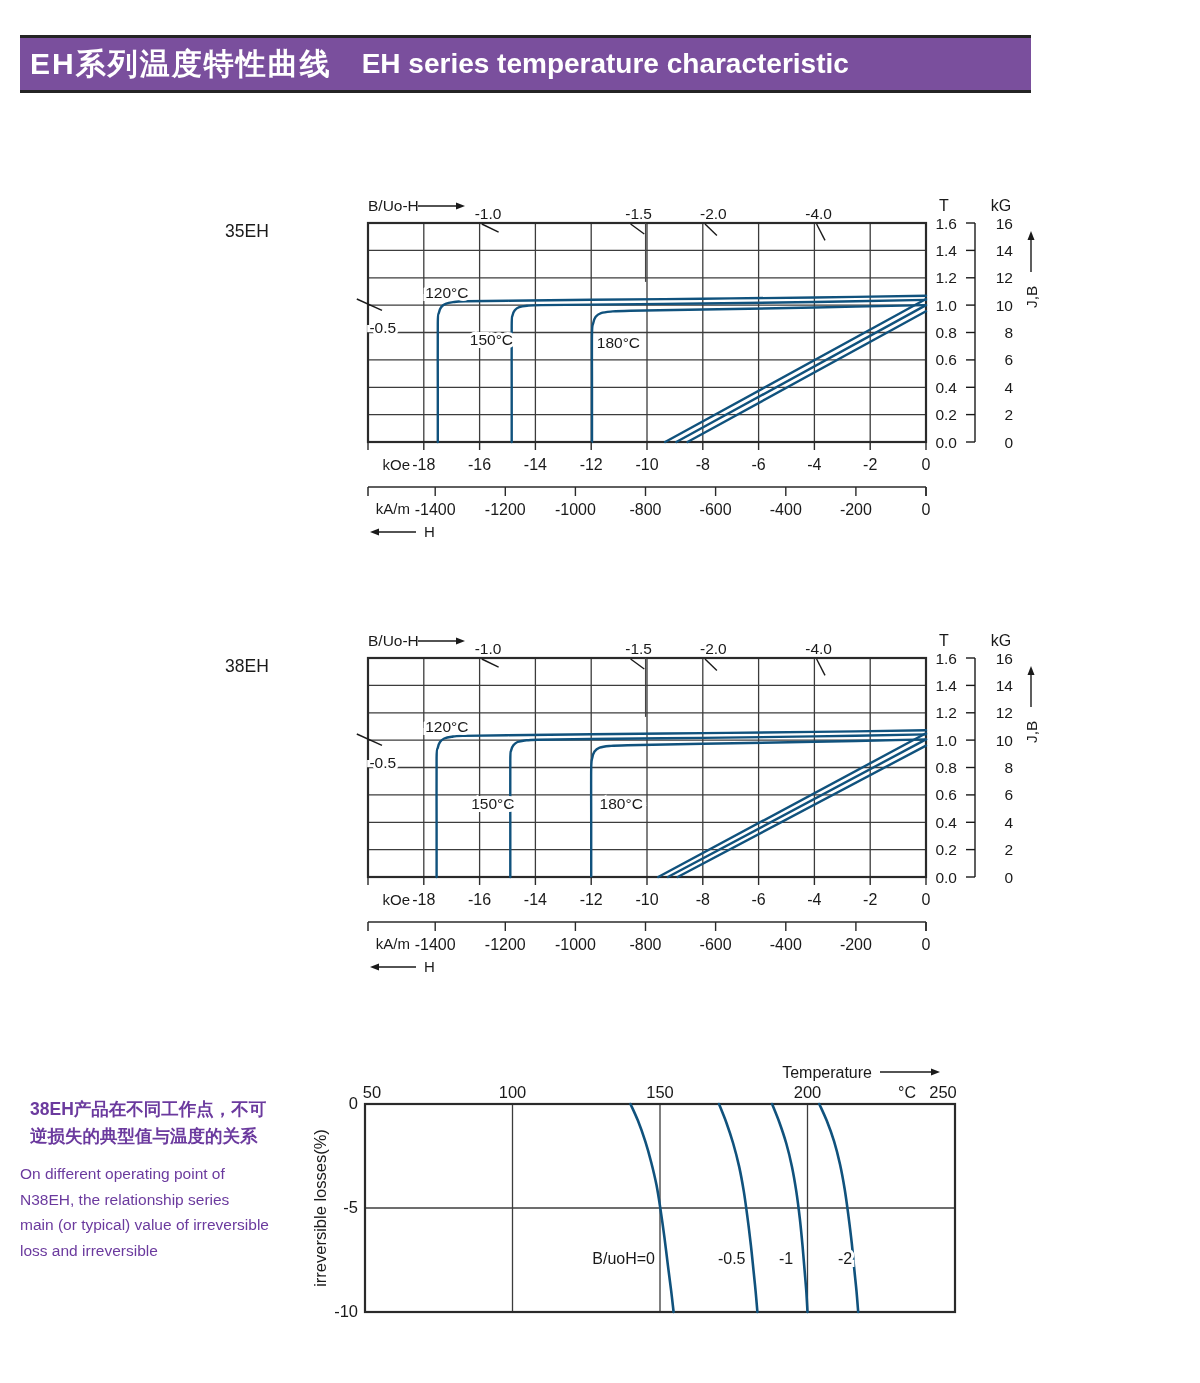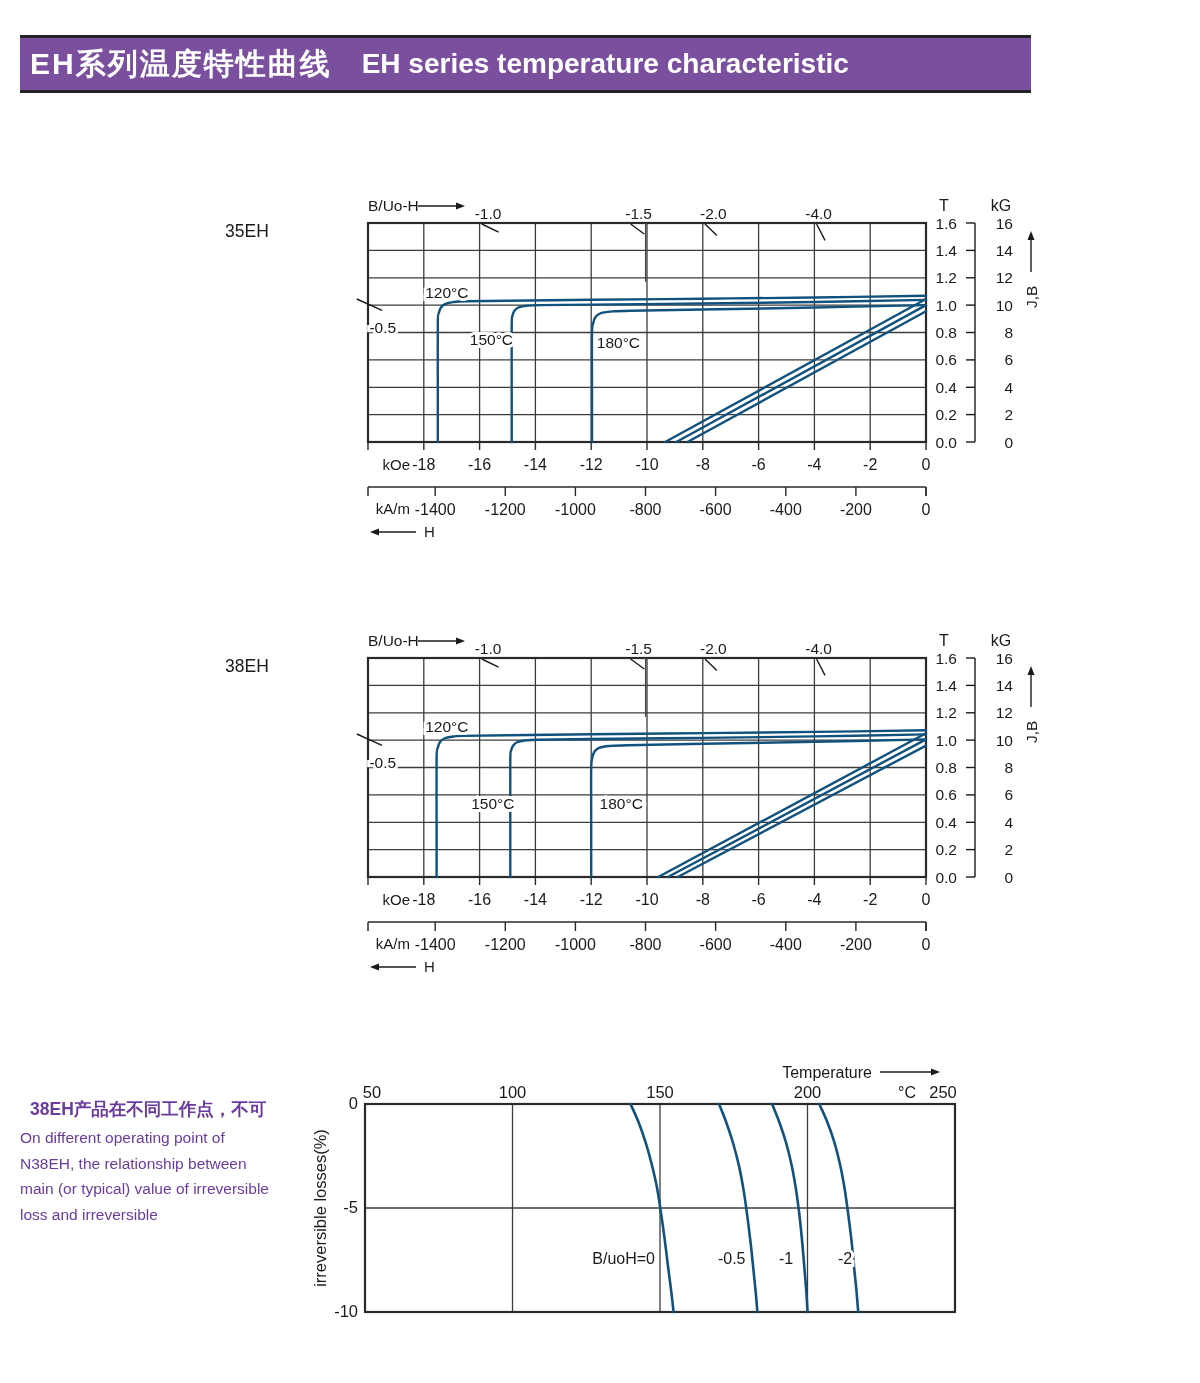--- a/index.html
+++ b/index.html
@@ -6,37 +6,38 @@
   .page{position:relative;width:1200px;height:1354px;background:#fff;overflow:hidden;
         font-family:"Liberation Sans","DejaVu Sans",sans-serif;}
   .header{position:absolute;left:20px;top:35px;width:1011px;height:52px;
           background:#7a4f9d;border-top:3px solid #242424;border-bottom:3px solid #242424;
           display:flex;align-items:center;white-space:nowrap;}
   .h-zh{color:#fff;font-weight:bold;font-size:30px;letter-spacing:2px;margin-left:10px;}
   .h-en{color:#fff;font-weight:bold;font-size:28px;margin-left:30px;}
   .side-note{position:absolute;left:20px;top:1096px;width:300px;color:#6b3a9e;}
   .side-note .zh{font-weight:bold;font-size:17.5px;line-height:27px;margin-left:10px;}
   .side-note .en{font-size:15.5px;line-height:25.5px;}
-  .side-note .en.first{margin-top:2px;}
+  .side-note .en.first{margin-top:11px;}
   #charts{position:absolute;left:0;top:0;}
   #charts text{font-family:"Liberation Sans","DejaVu Sans",sans-serif;}
 </style>
 </head>
 <body>
 
 <div class="page">
   <div class="header">
     <span class="h-zh">EH系列温度特性曲线</span>
     <span class="h-en">EH  series temperature characteristic</span>
   </div>
 
   <div class="side-note">
     <div class="zh">38EH产品在不同工作点，不可</div>
+    <div class="zh">逆损失的典型值与温度的关系</div>
     <div class="en first">On different operating point of</div>
-    <div class="en">N38EH,  the relationship between</div>
+    <div class="en">N38EH,  the relationship series</div>
     <div class="en">main (or typical) value of irreversible</div>
     <div class="en">loss and irreversible</div>
   </div>
 
   <svg id="charts" width="1200" height="1383" viewBox="0 0 1200 1383">
       <g>
         <line x1="423.8" y1="223" x2="423.8" y2="442" stroke="#3c3c3c" stroke-width="1.3"></line>
         <line x1="479.6" y1="223" x2="479.6" y2="442" stroke="#3c3c3c" stroke-width="1.3"></line>
         <line x1="535.4" y1="223" x2="535.4" y2="442" stroke="#3c3c3c" stroke-width="1.3"></line>
         <line x1="591.2" y1="223" x2="591.2" y2="442" stroke="#3c3c3c" stroke-width="1.3"></line>

